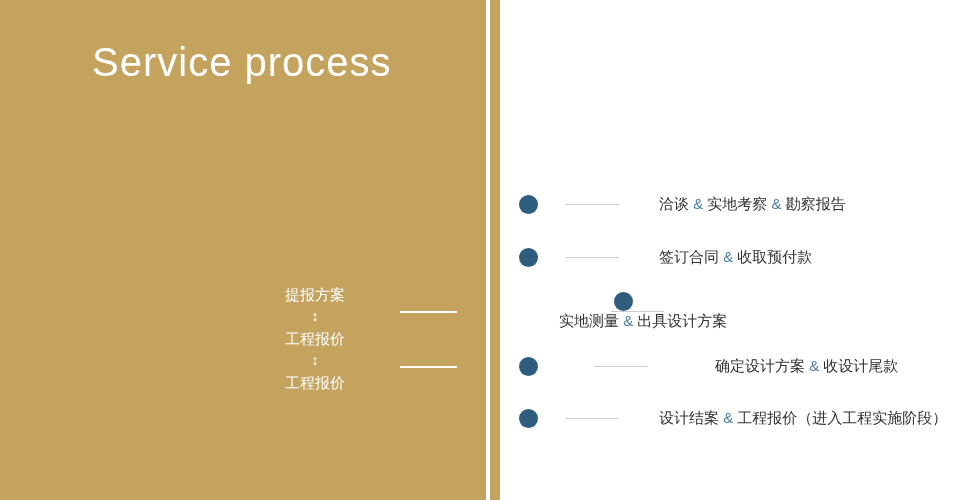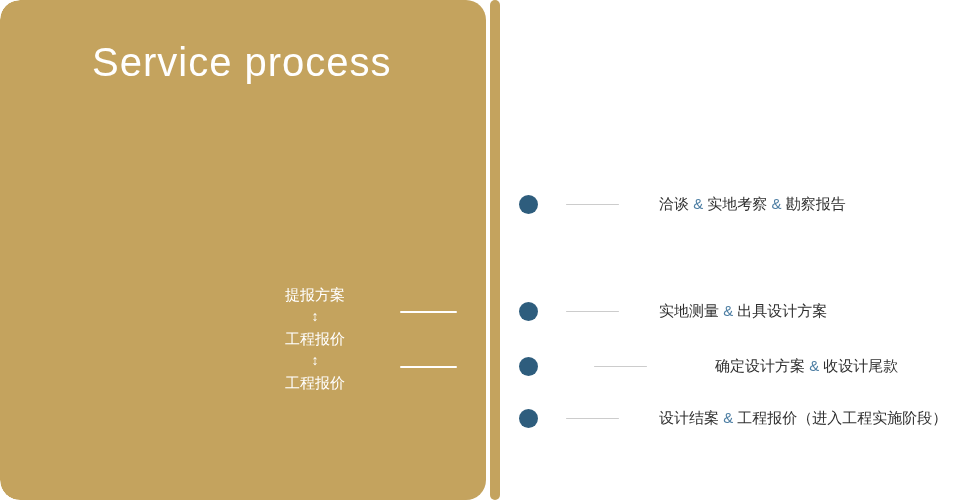--- a/index.html
+++ b/index.html
@@ -2,21 +2,21 @@
 <html style="--gold: #c4a35e; --dot: #2e5d7d; --amp: #4d7ea3; --line-gray: #cccccc; --text-dark: #303030;"><head>
 <meta charset="utf-8">
 <style>
   :root{
     --gold:#c4a35e;
     --dot:#2e5d7d;
     --amp:#4d7ea3;
     --line-gray:#cccccc;
     --text-dark:#303030;
   }
-  *{margin:0;padding:0;box-sizing:border-box;border-radius:20px;}
+  *{margin:0;padding:0;box-sizing:border-box;}
   html,body{background:#ffffff;}
   body{font-family:"Liberation Sans","DejaVu Sans",sans-serif;}
   .canvas{
     position:relative;
     width:970px;height:500px;
     background:#ffffff;
     overflow:hidden;
   }
   .gold-panel{
     position:absolute;left:0;top:0;
@@ -101,21 +101,26 @@
   <div class="link-line l1"></div>
   <div class="link-line l2"></div>
 
 
   <div class="timeline">
       <div class="timeline-row" style="top: 195px;">
         <span class="dot"></span>
         <span class="connector"></span>
         <span class="step-text">洽谈<span class="amp"> &amp; </span>实地考察<span class="amp"> &amp; </span>勘察报告</span>
       </div>
-      <div class="timeline-row" style="top: 302px;">
+      <div class="timeline-row" style="top: 248px;">
+        <span class="dot"></span>
+        <span class="connector"></span>
+        <span class="step-text">签订合同<span class="amp"> &amp; </span>收取预付款</span>
+      </div>
+      <div class="timeline-row" style="top: 292px; flex-direction: column;">
         <span class="dot"></span>
         <span class="connector"></span>
         <span class="step-text">实地测量<span class="amp"> &amp; </span>出具设计方案</span>
       </div>
       <div class="timeline-row" style="top: 357px; gap: 28px;">
         <span class="dot"></span>
         <span class="connector"></span>
         <span class="step-text">确定设计方案<span class="amp"> &amp; </span>收设计尾款</span>
       </div>
       <div class="timeline-row" style="top: 409px;">

